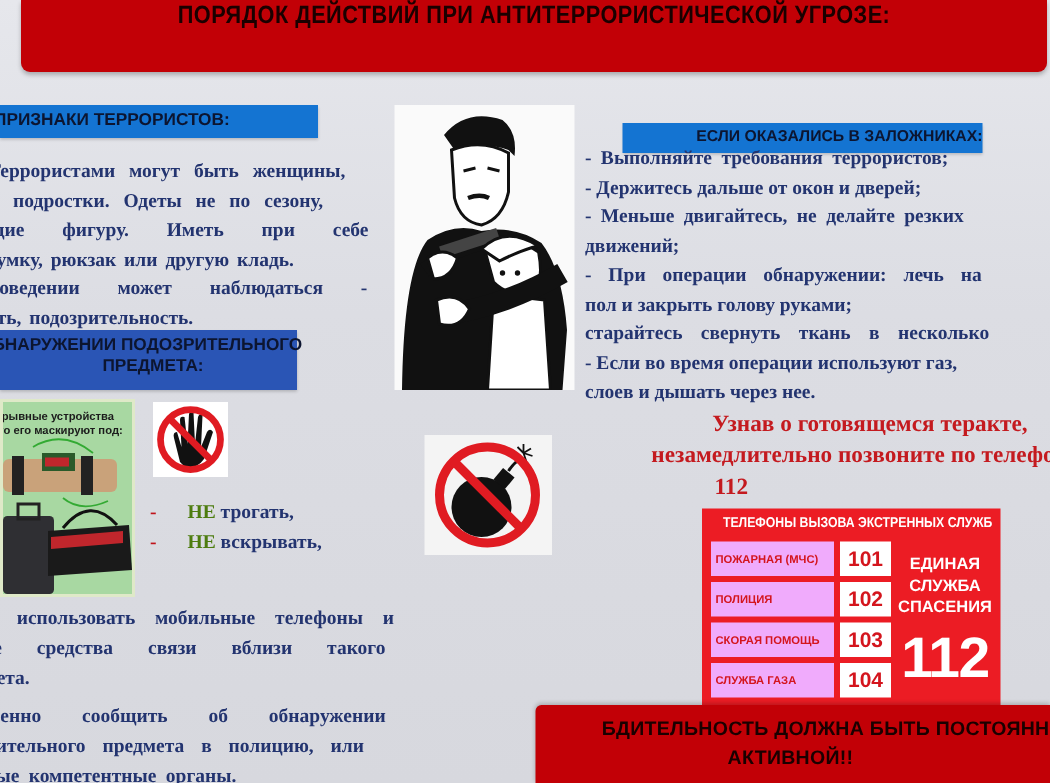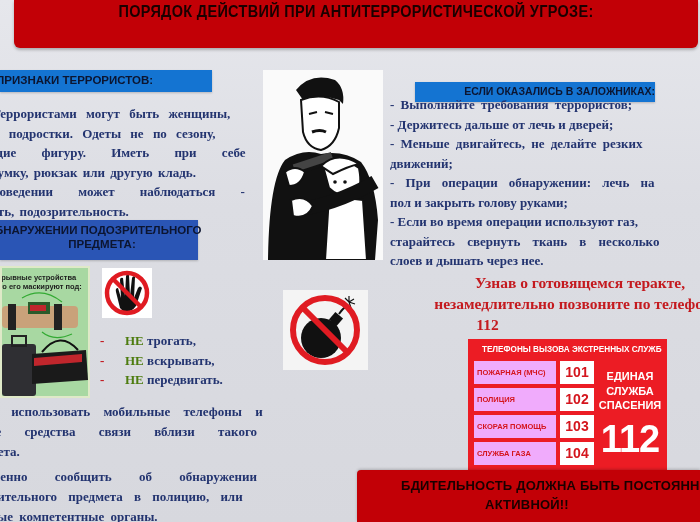--- a/index.html
+++ b/index.html
@@ -173,27 +173,27 @@
     <path d="M66 126 L62 190 L104 190 L100 130 Z" fill="#fff" stroke="#111" stroke-width="2"></path>
 
     <path d="M30 140 Q70 136 112 112" stroke="#111" stroke-width="14" fill="none"></path>
     <path d="M28 130 q14 -6 22 6 q-6 14 -20 10 z" fill="#fff" stroke="#111" stroke-width="2"></path>
   </svg>
 </div>
 
 <div class="abs blue-hdr hdr-hostages">ЕСЛИ ОКАЗАЛИСЬ В ЗАЛОЖНИКАХ:</div>
 <div class="abs para hostage-list">
   <div class="line" style="word-spacing:3px">- Выполняйте  требования террористов;</div>
-  <div class="line">- Держитесь дальше от лечь и дверей;</div>
+  <div class="line">- Держитесь дальше от окон и дверей;</div>
   <div class="line" style="word-spacing:3px">-  Меньше двигайтесь, не делайте резких</div>
   <div class="line">движений;</div>
   <div class="line" style="word-spacing:8px">-  При операции обнаружении: лечь на</div>
   <div class="line">пол и закрыть голову руками;</div>
+  <div class="line" style="word-spacing:9px">старайтесь свернуть ткань в несколько</div>
   <div class="line">- Если во время операции используют газ,</div>
-  <div class="line" style="word-spacing:9px">старайтесь свернуть ткань в несколько</div>
   <div class="line">слоев и дышать через нее.</div>
 </div>
 
 <div class="abs blue-hdr dark hdr-suspicious">
   <div style="white-space:nowrap;text-indent:-20px">ОБНАРУЖЕНИИ ПОДОЗРИТЕЛЬНОГО</div>
   <div>ПРЕДМЕТА:</div>
 </div>
 
 <div class="abs bag-img">
   <div class="bag-caption">
@@ -222,21 +222,20 @@
   <svg width="50" height="50" viewBox="0 0 50 50">
     <path d="M18 40 L14 24 Q13 20 16 20 L19 30 L18 12 Q18 9 21 10 L23 28 L24 8 Q25 5 27 7 L28 28 L30 10 Q31 7 33 9 L32 30 L36 20 Q38 17 40 20 L34 38 Q30 44 22 44 Z" fill="#111"></path>
     <circle cx="25" cy="25" r="20" fill="none" stroke="#e01b22" stroke-width="4.5"></circle>
     <line x1="11" y1="11" x2="39" y2="39" stroke="#e01b22" stroke-width="4.5"></line>
   </svg>
 </div>
 
 <div class="abs dont-list">
   <div><span class="dash">-</span><span class="neg">НЕ</span> <span>трогать,</span></div>
   <div><span class="dash">-</span><span class="neg">НЕ</span> <span>вскрывать,</span></div>
-  <div><span class="dash">-</span><span class="neg">НЕ</span> <span>передвигать.</span></div>
 </div>
 
 <div class="abs bomb-img">
   <svg width="85" height="80" viewBox="0 0 85 80">
     <circle cx="38" cy="48" r="20" fill="#111"></circle>
     <rect x="48" y="24" width="10" height="10" fill="#111" transform="rotate(40 53 29)"></rect>
     <path d="M56 24 q4 -6 8 -8" stroke="#111" stroke-width="2" fill="none"></path>
     <path d="M66 12 l0 -6 M66 12 l5 -3 M66 12 l6 2 M66 12 l-4 -4 M66 12 l2 6" stroke="#111" stroke-width="1.2"></path>
     <circle cx="42" cy="40" r="32" fill="none" stroke="#e01b22" stroke-width="6"></circle>
     <line x1="19" y1="17" x2="65" y2="63" stroke="#e01b22" stroke-width="6"></line>

